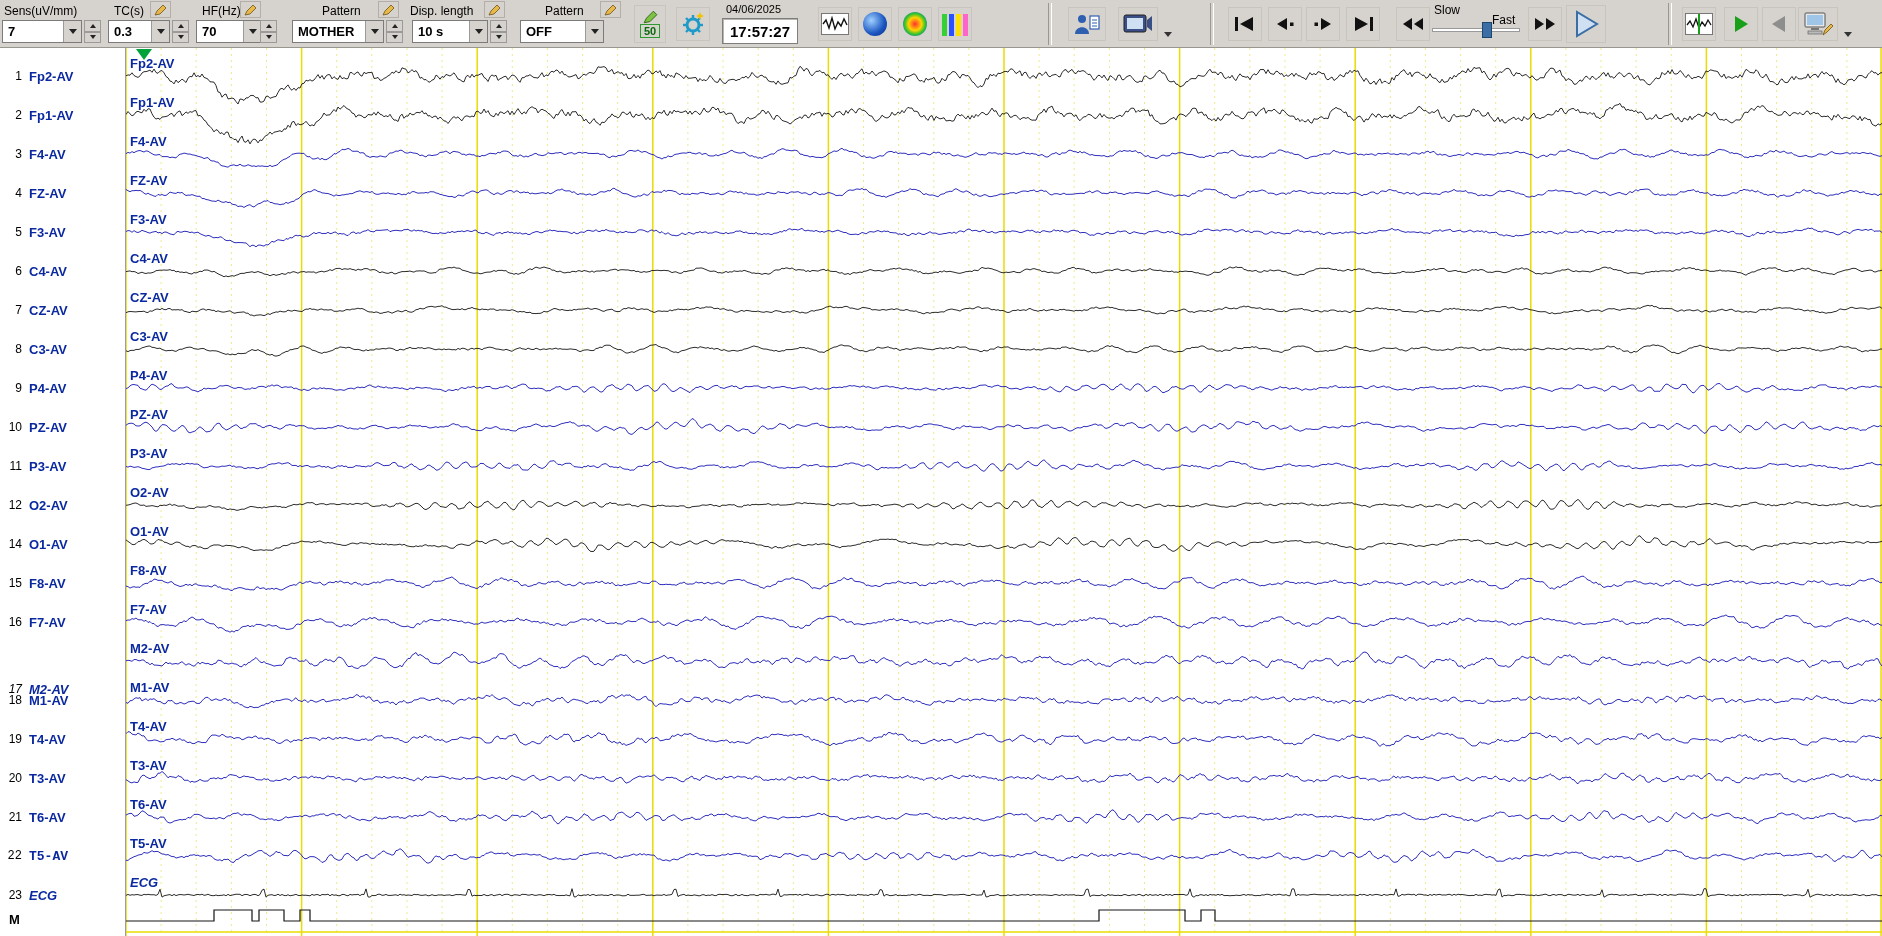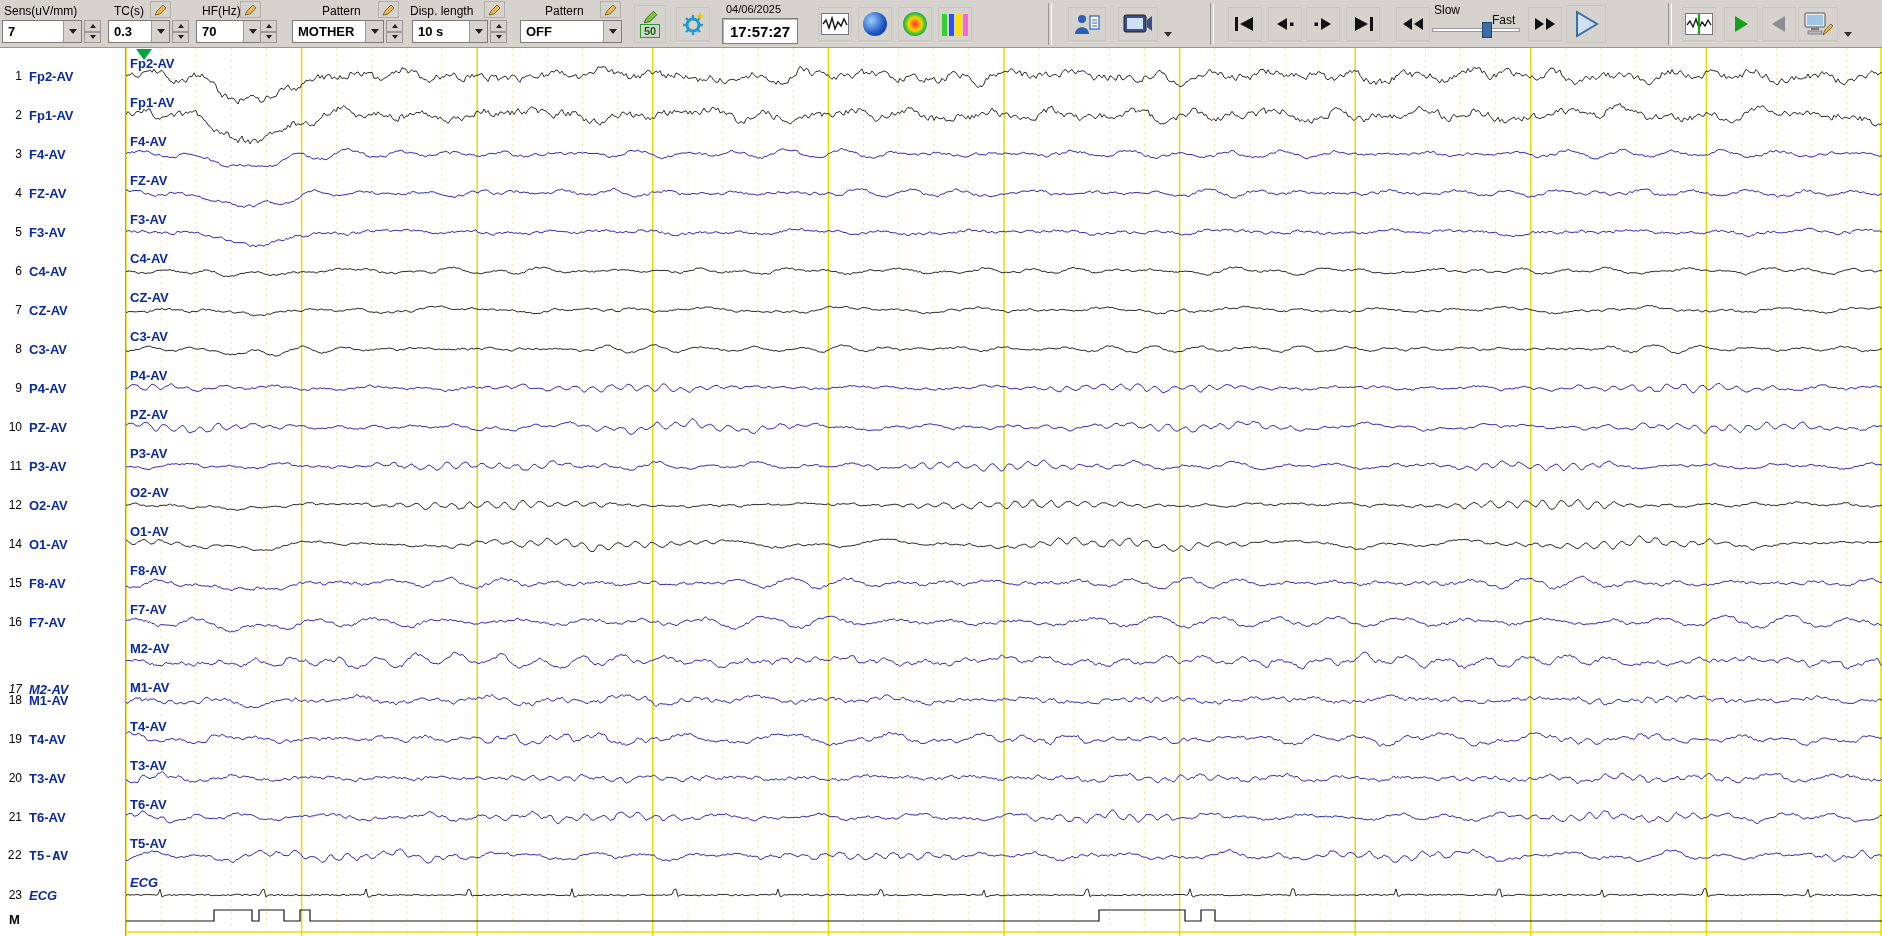--- a/index.html
+++ b/index.html
@@ -143,21 +143,21 @@
           <span class="darr2"></span>
         </span>
     </div>
 
     <span class="lbl" style="left:545px;top:4px">Pattern</span>
     <span class="penbtn" style="left:600px;top:1px">
       <svg width="13" height="12" viewBox="0 0 13 12">
           <path d="M1 11 L3 7 L9 1 L12 4 L6 10 Z" fill="#e8b84b" stroke="#6b5212" stroke-width="0.8"></path>
         </svg>
     </span>
-    <div class="combo" style="left:520px;top:20px;width:102px">
+    <div class="combo" style="left:520px;top:20px;width:84px">
       <span class="cval">OFF</span>
       <span class="cbtn">
           <span class="darr"></span>
         </span>
     </div>
 
     <div class="tbtn" style="left:634px;width:32px;height:38px;top:5px;flex-direction:column">
       <svg width="15" height="14" viewBox="0 0 13 12">
           <path d="M1 11 L3 7 L9 1 L12 4 L6 10 Z" fill="#7dc242" stroke="#2d6212" stroke-width="0.8"></path>
         </svg>

